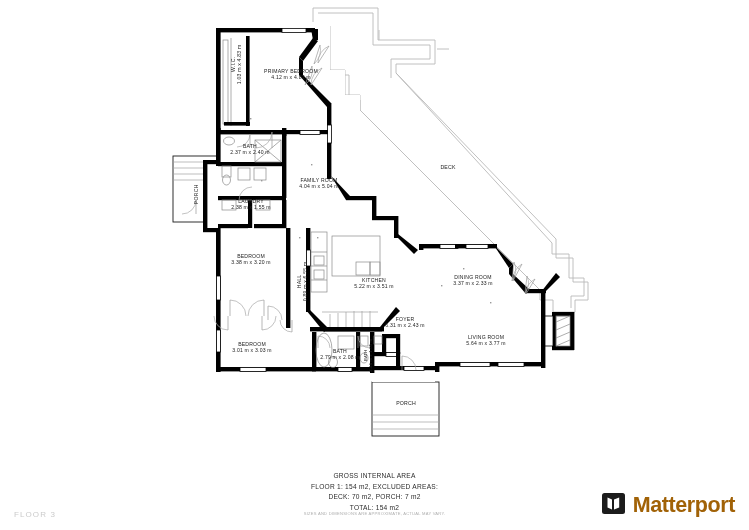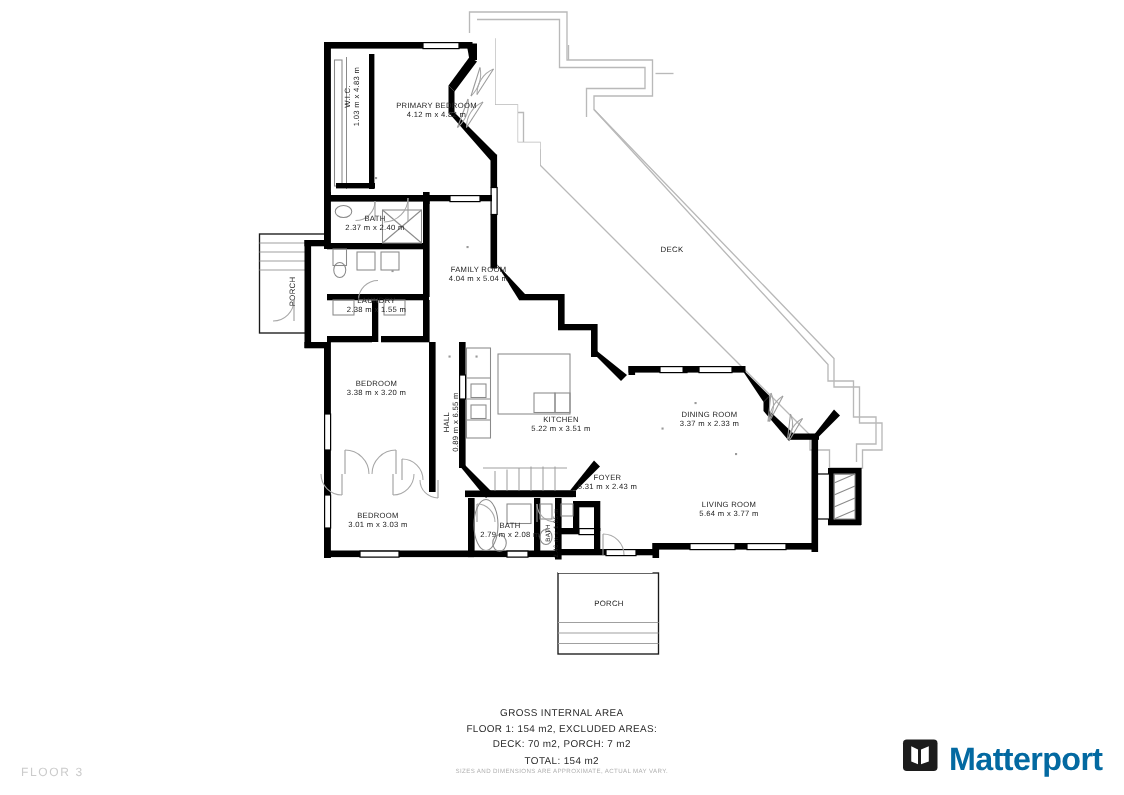--- a/index.html
+++ b/index.html
@@ -131,21 +131,21 @@
     position: absolute;
     right: 14px;
     top: 491px;
     display: flex;
     align-items: center;
     gap: 7px;
   }
   #brand .brand-text {
     font-size: 21.5px;
     font-weight: bold;
-    color: #0369a1;
+    color: #a16207;
     letter-spacing: -0.4px;
   }
   #brand .brand-mark { display: block; }
 </style>
 </head>
 <body>
 
 <div id="plan-root">
 
   <svg id="floorplan-svg" viewBox="0 0 749 530">

